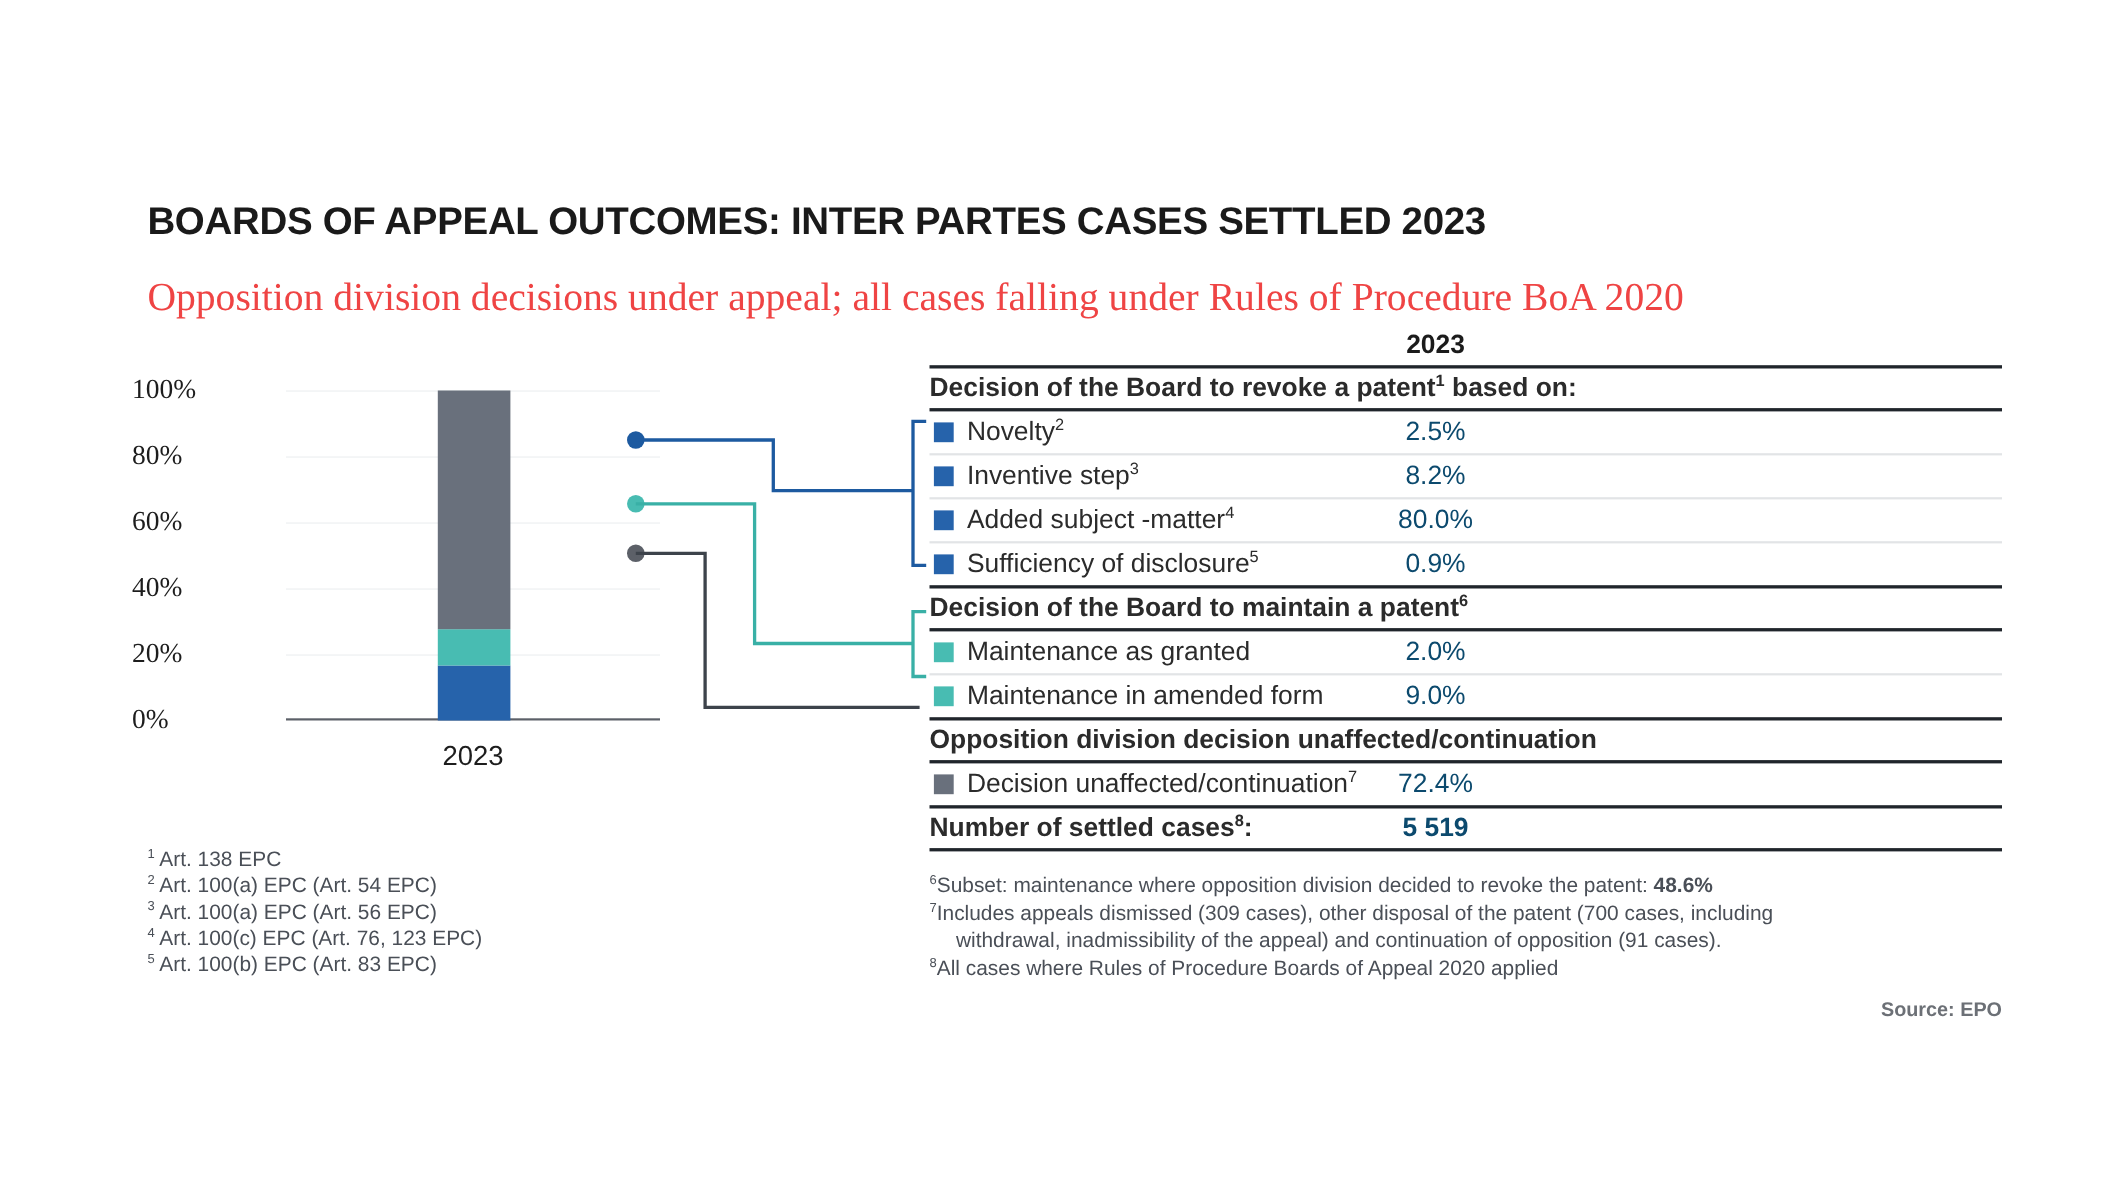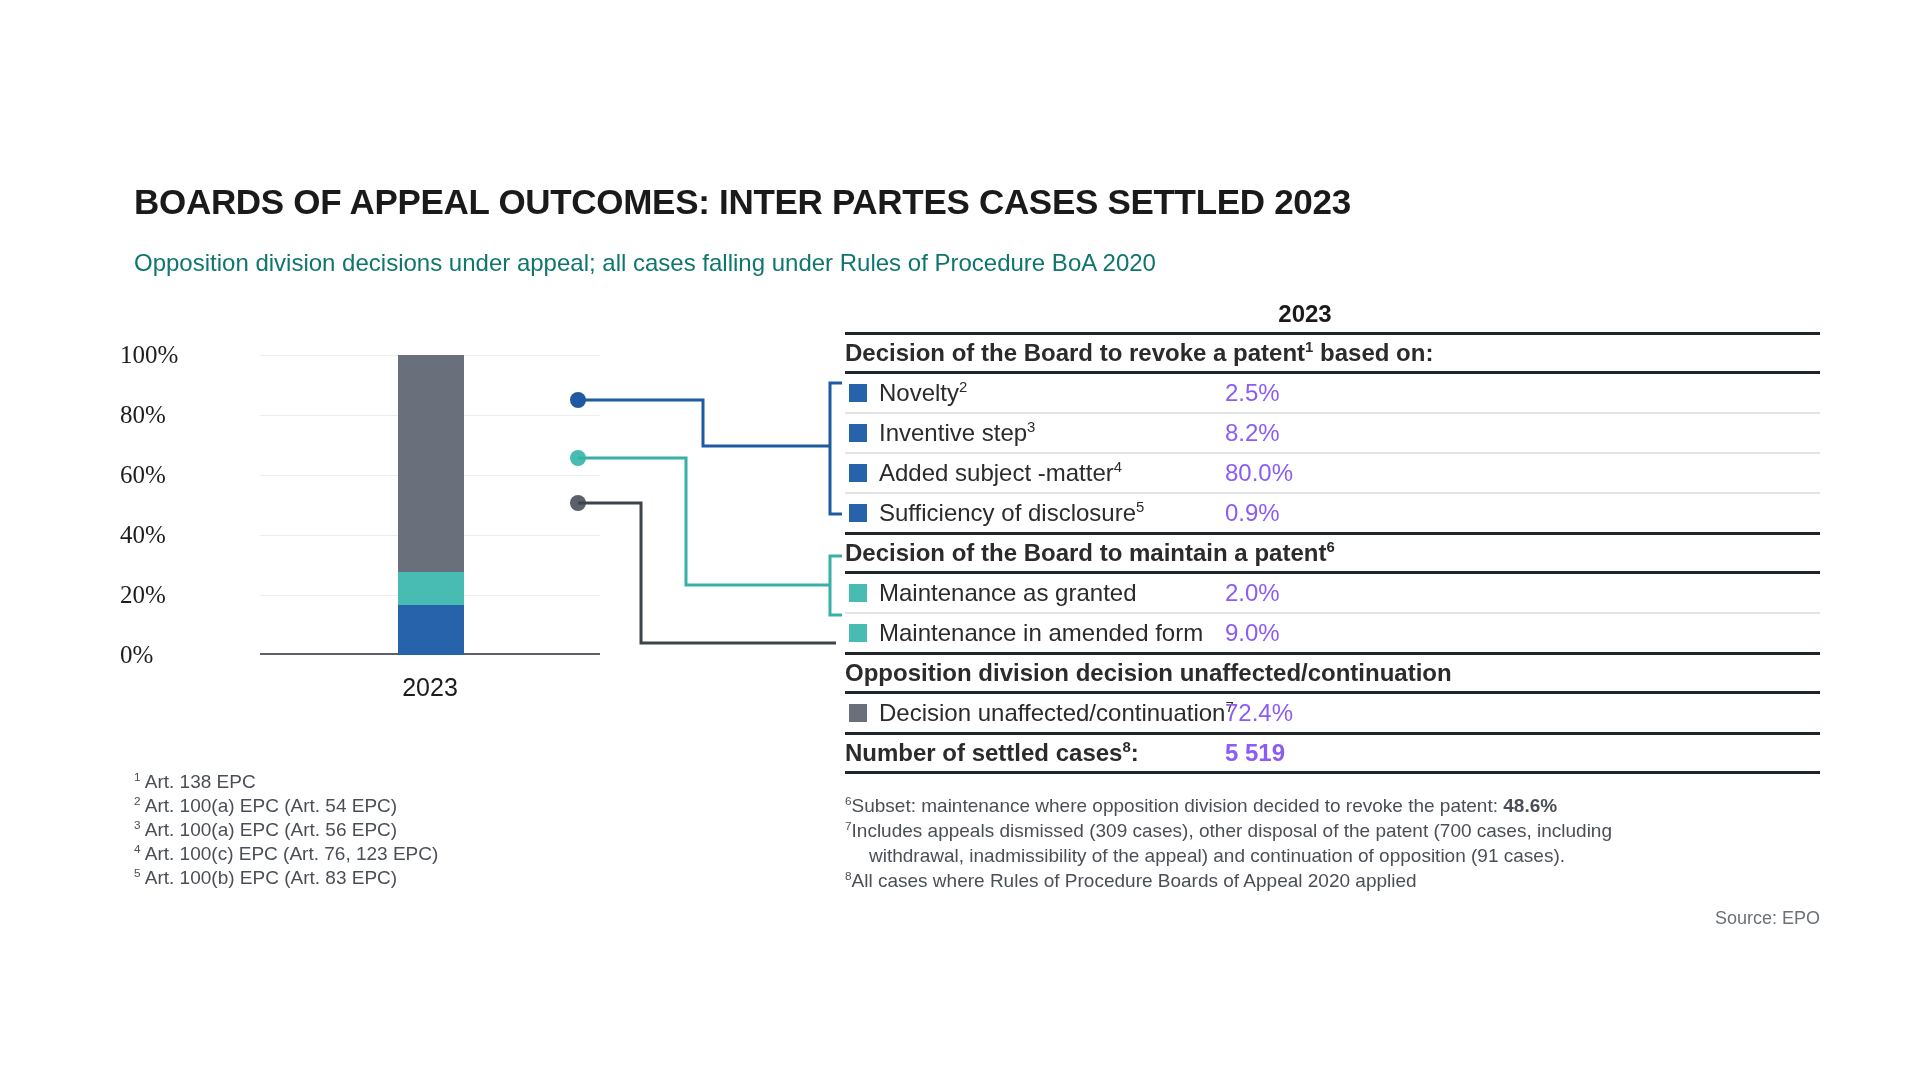--- a/index.html
+++ b/index.html
@@ -27,24 +27,25 @@
     left: 134px; top: 182px;
     font-size: 35px;
     font-weight: bold;
     letter-spacing: -0.3px;
     color: #1a1a1a;
     white-space: nowrap;
   }
   #chart-subtitle {
     position: absolute;
     left: 134px; top: 249px;
-    font-size: 24px;
+    font-size: 36px;
     font-weight: 400;
-    color: #0f766e;
+    color: #ef4444;
     white-space: nowrap;
+    font-family: Liberation Serif, serif;
   }
 
   
   #chart-area {
     position: absolute;
     left: 120px; top: 355px;
     width: 620px; height: 375px;
   }
   .y-label-wrap { position: absolute; left: 0; top: 0; width: 130px; height: 100%; }
   .y-label {
@@ -133,22 +134,22 @@
     margin-right: 12px;
   }
   .row .lbl {
     flex: 0 0 auto;
     color: #2b2b2b;
     white-space: nowrap;
   }
   .row .val {
     position: absolute;
     left: 380px; width: 160px;
-    text-align: left;
-    color: #8b5cf6;
+    text-align: center;
+    color: #0c4a6e;
   }
   .row.total .val { font-weight: bold; }
   .rule-thick { height: 3px; background: #20252b; }
   .rule-thin  { height: 2px; background: #e2e4e6; }
   sup { font-size: 0.62em; vertical-align: super; line-height: 0; }
 
   
   #footnotes-left {
     position: absolute;
     left: 134px; top: 770px;
@@ -166,20 +167,21 @@
   }
   #footnotes-right .fn { text-indent: 0; }
   #footnotes-right .cont { padding-left: 24px; }
   #source {
     position: absolute;
     left: 1500px; top: 908px;
     width: 320px;
     text-align: right;
     font-size: 18px;
     color: #6c7076;
+    font-weight: bold;
   }
 </style>
 </head>
 <body>
 
 <div class="page">
 
   <div id="chart-title">BOARDS OF APPEAL OUTCOMES: INTER PARTES CASES SETTLED 2023</div>
   <div id="chart-subtitle">Opposition division decisions under appeal; all cases falling under Rules of Procedure BoA 2020</div>
 

